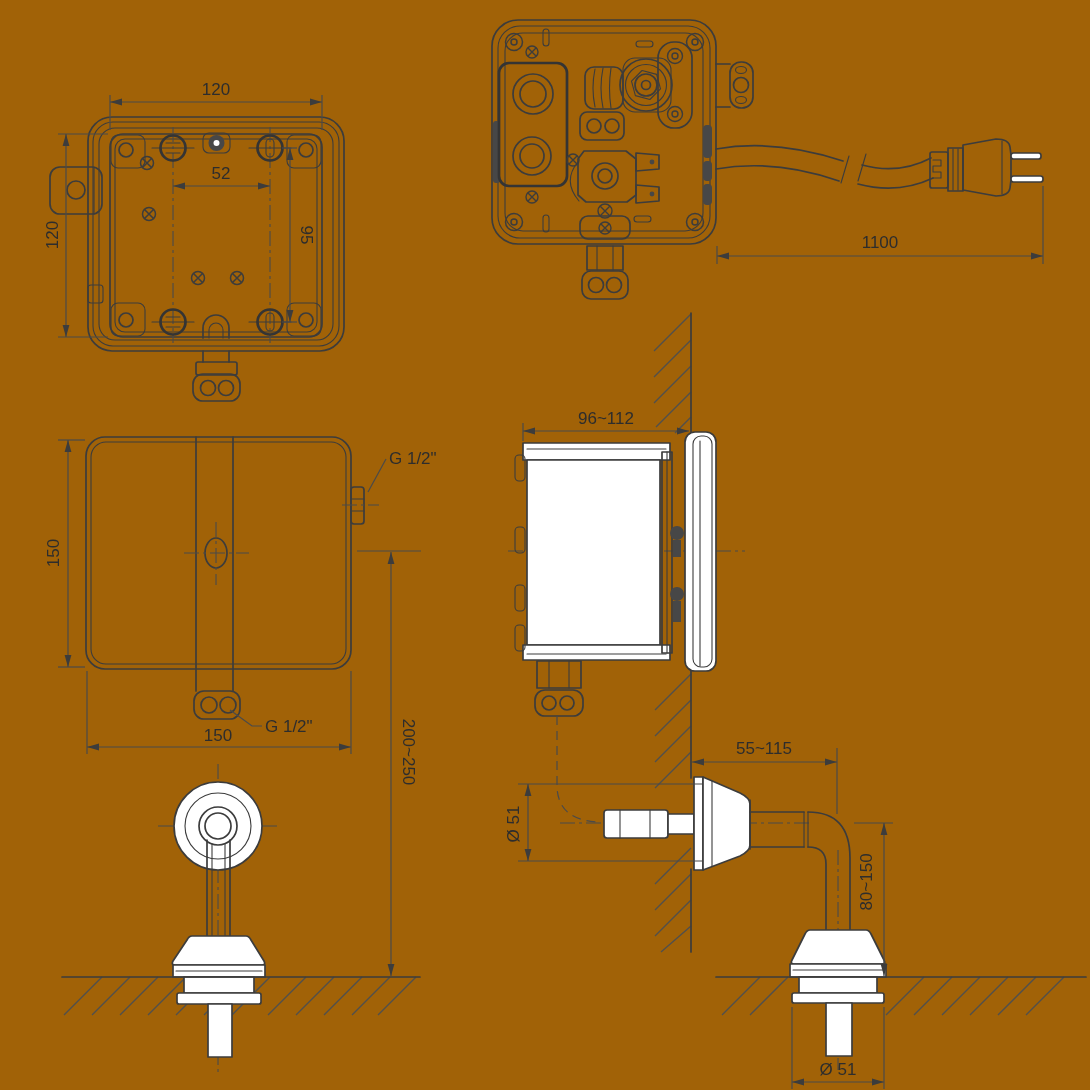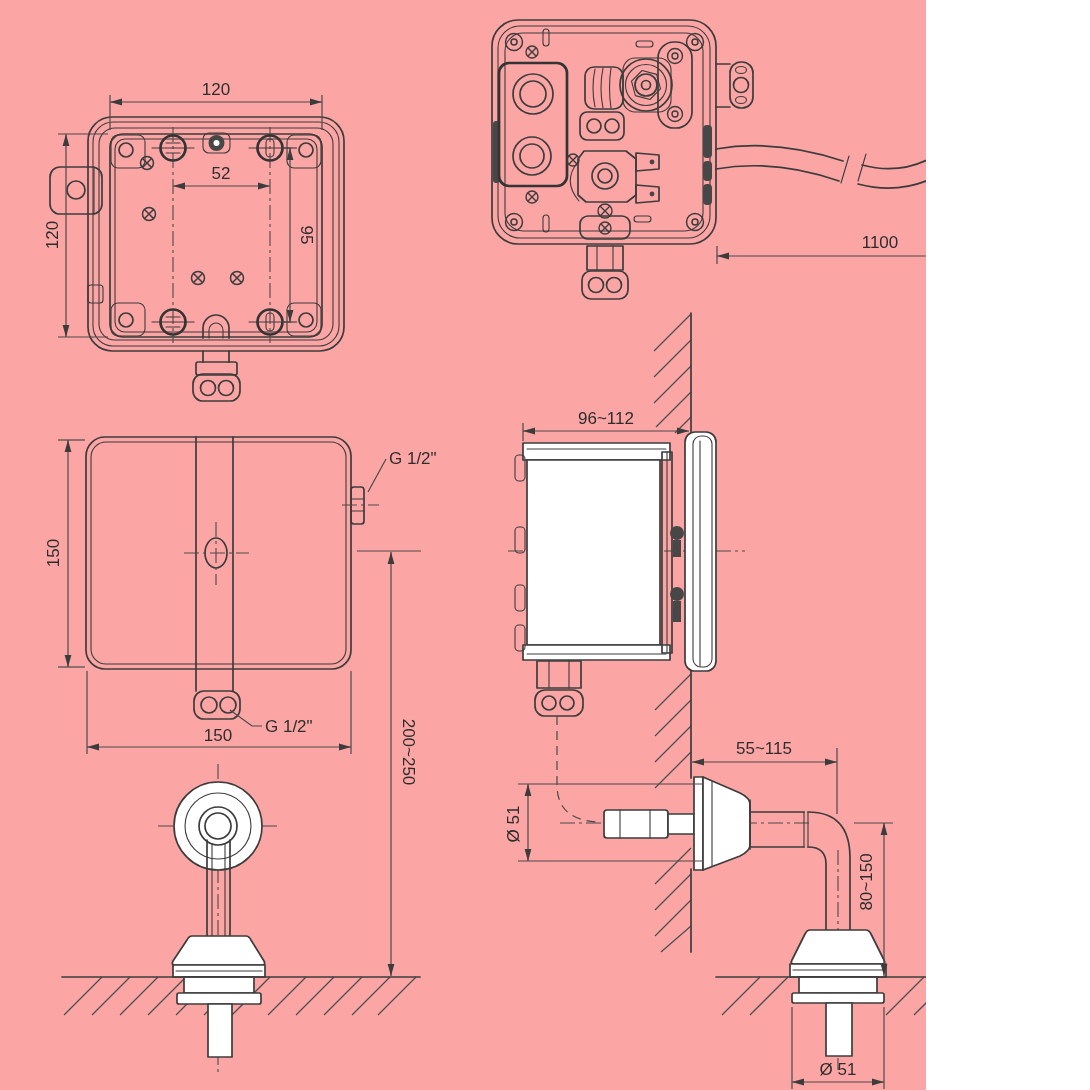--- a/index.html
+++ b/index.html
@@ -1,16 +1,16 @@
 <!DOCTYPE html>
 <html><head>
 <meta charset="utf-8">
 <style>
   html,body{margin:0;padding:0;background:#ffffff;}
-  .sheet{width:926px;height:1090px;background:#fca5a5;position:relative;overflow:hidden;}
+  .sheet{width:1090px;height:1090px;background:#a16207;position:relative;overflow:hidden;}
   svg{display:block;}
   .o  {fill:none;stroke:#3c3c3c;stroke-width:1.7;stroke-linejoin:round;stroke-linecap:round;}
   .o1 {fill:none;stroke:#3c3c3c;stroke-width:1.1;stroke-linejoin:round;stroke-linecap:round;}
   .ob {fill:none;stroke:#343434;stroke-width:2.7;stroke-linejoin:round;}
   .ow {fill:#ffffff;stroke:#3c3c3c;stroke-width:1.7;stroke-linejoin:round;}
   .dim{fill:none;stroke:#4a4a4a;stroke-width:1.2;}
   .dash{fill:none;stroke:#4a4a4a;stroke-width:1.1;stroke-dasharray:15 4 3 4;}
   .dsh{fill:none;stroke:#4a4a4a;stroke-width:1.2;stroke-dasharray:9 6;}
   .hatch{stroke:#4f4f4f;stroke-width:1.3;}
   .dk {fill:#474747;stroke:none;}

